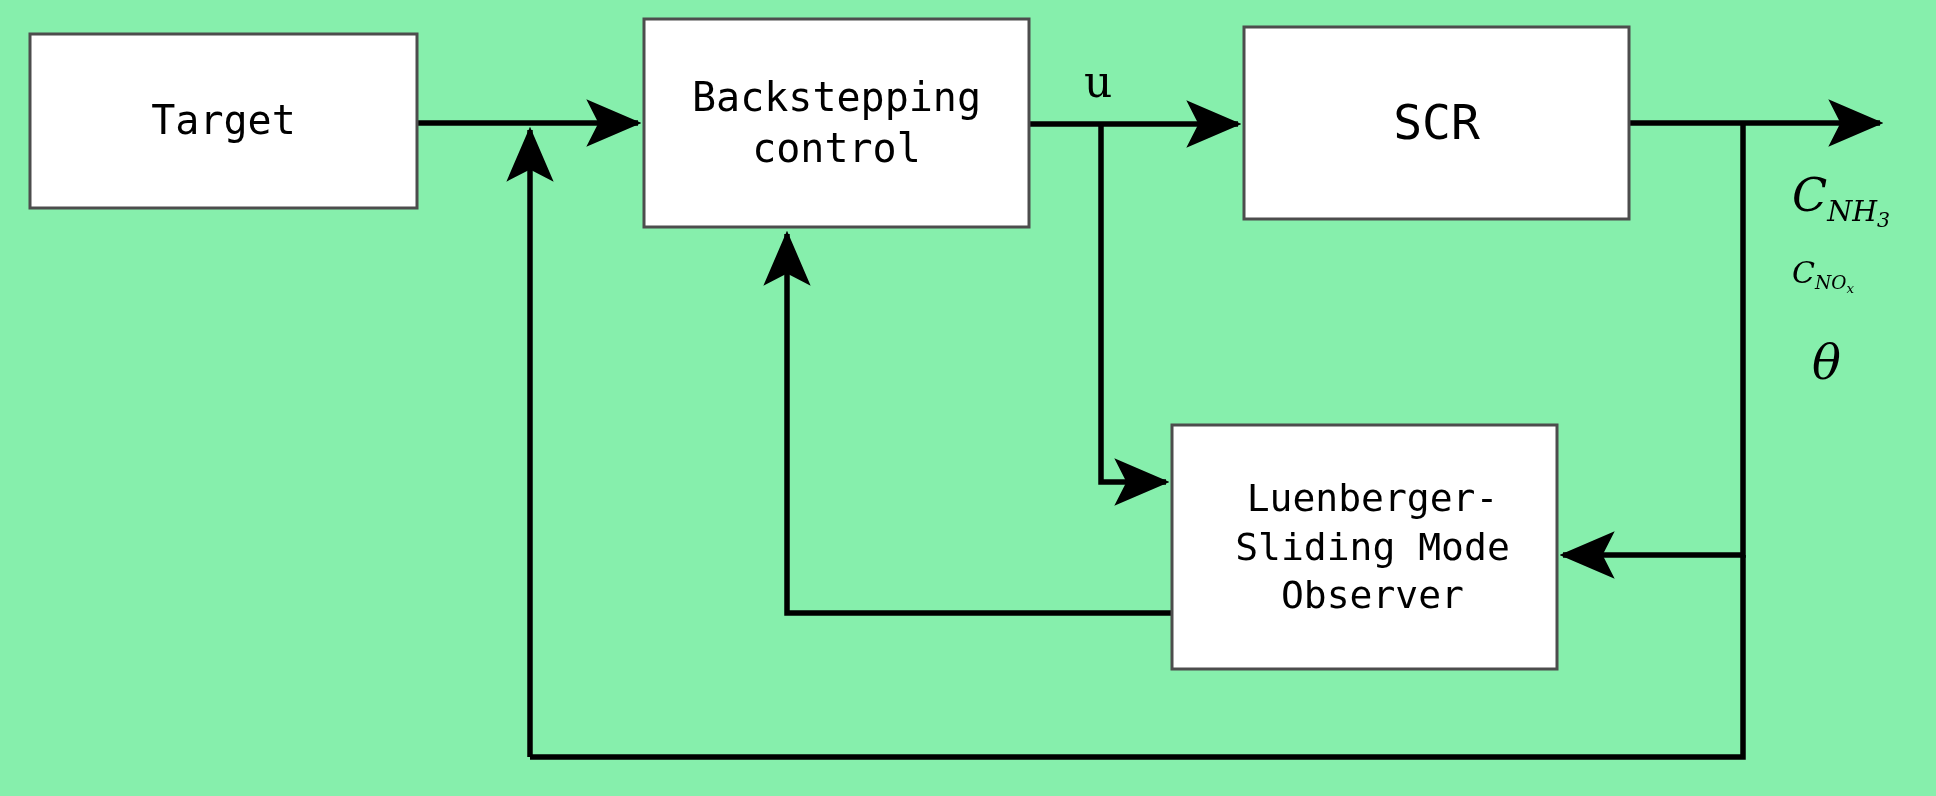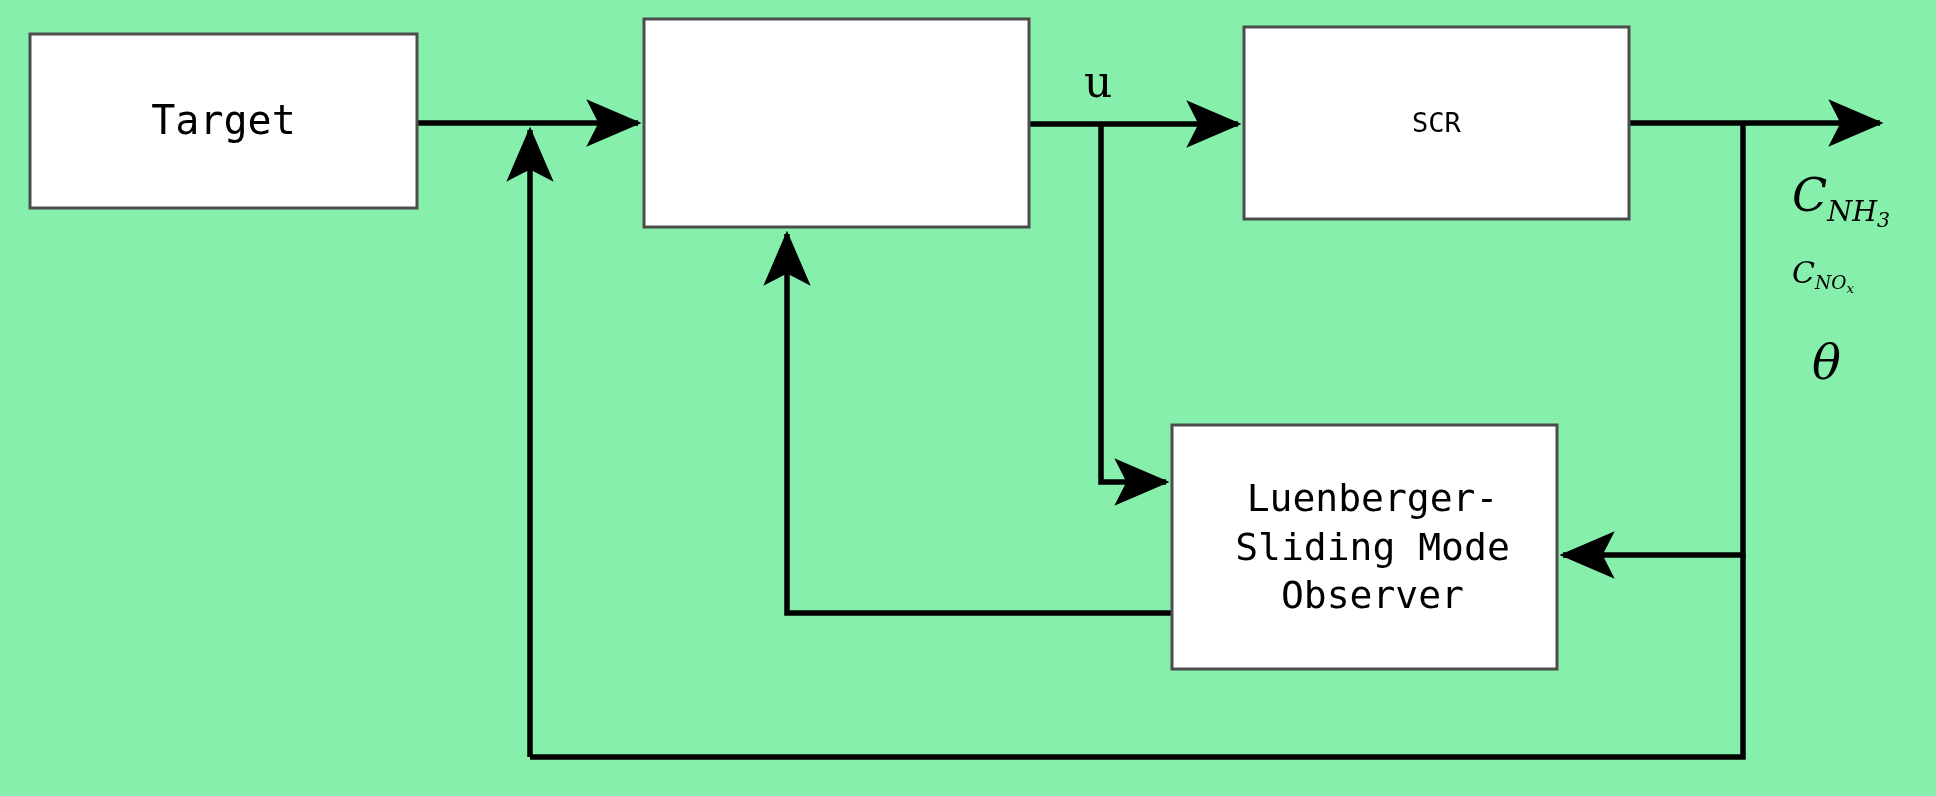--- a/index.html
+++ b/index.html
@@ -98,22 +98,24 @@
     <g fill="#ffffff" stroke="#4d4d4d" stroke-width="3">
       <rect x="30" y="34" width="387" height="174"></rect>
       <rect x="644" y="19" width="385" height="208"></rect>
       <rect x="1244" y="27" width="385" height="192"></rect>
       <rect x="1172" y="425" width="385" height="244"></rect>
     </g>
   </svg>
 
   <div class="blk-label" style="left:30px; top:34px; width:387px; height:174px; font-size:40px;">Target</div>
 
+  <div class="blk-label" style="left:644px; top:19px; width:385px; height:208px; font-size:40px;">Backstepping
+control</div>
 
-  <div class="blk-label" style="left:1244px; top:27px; width:385px; height:192px; font-size:27px;">SCR</div>
+  <div class="blk-label" style="left:1244px; top:27px; width:385px; height:192px; font-size:48px;">SCR</div>
 
   <div class="blk-label" style="left:1172px; top:425px; width:401px; height:244px; font-size:38px;">Luenberger-
 Sliding Mode
 Observer</div>
 
   <div class="u-label" style="left:1084px; top:56px; font-size:44px;">u</div>
 
   <div class="sig-label" style="left:1785px; top:168px; font-size:46px;">
     <span>C</span><sub><span>NH</span><sub>3</sub></sub>
   </div>

